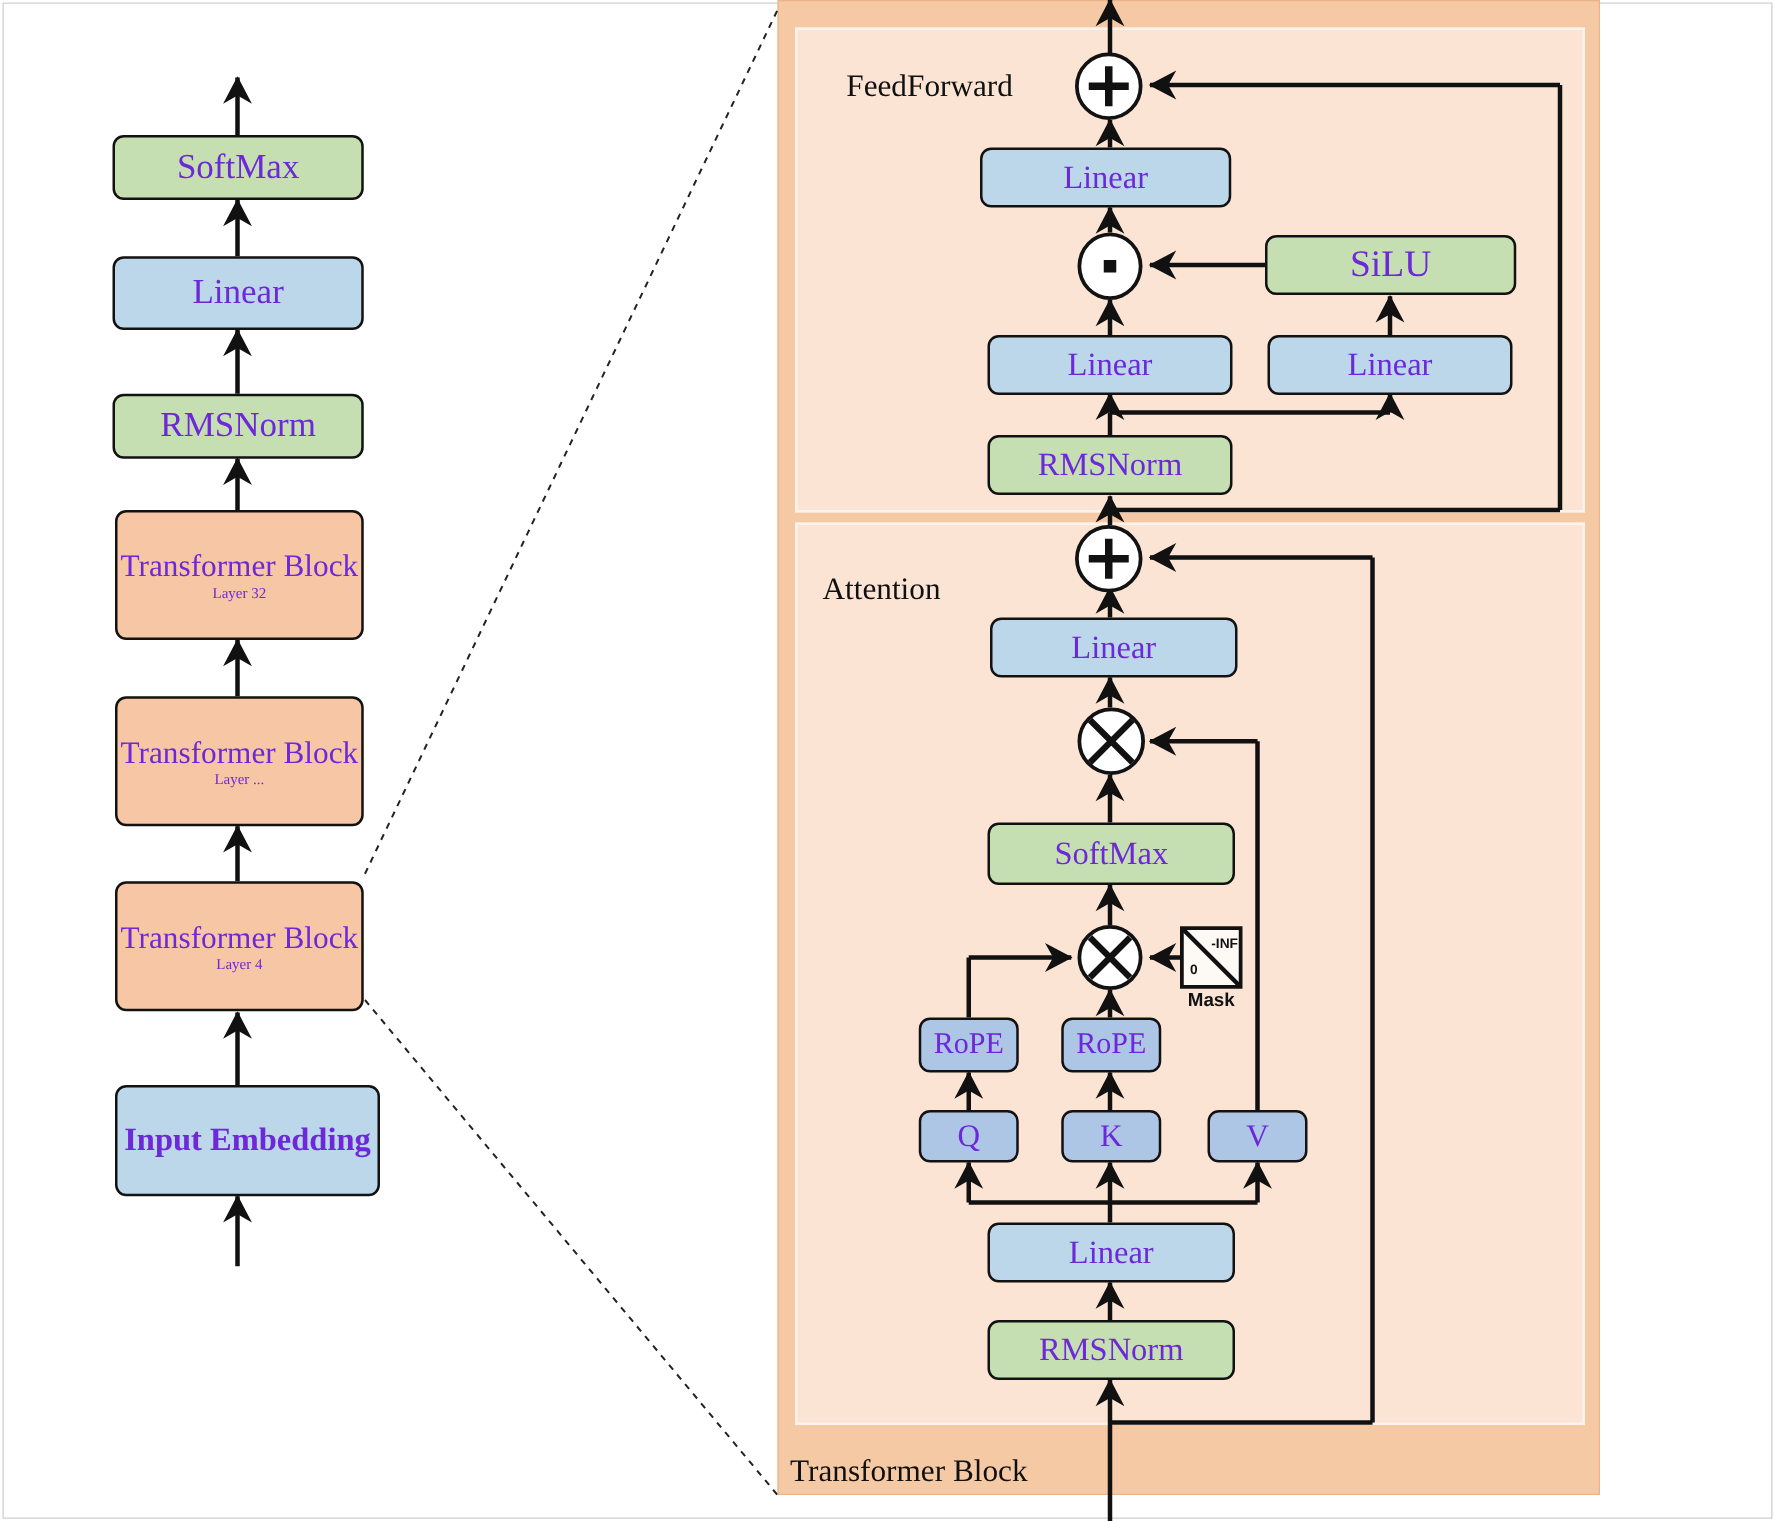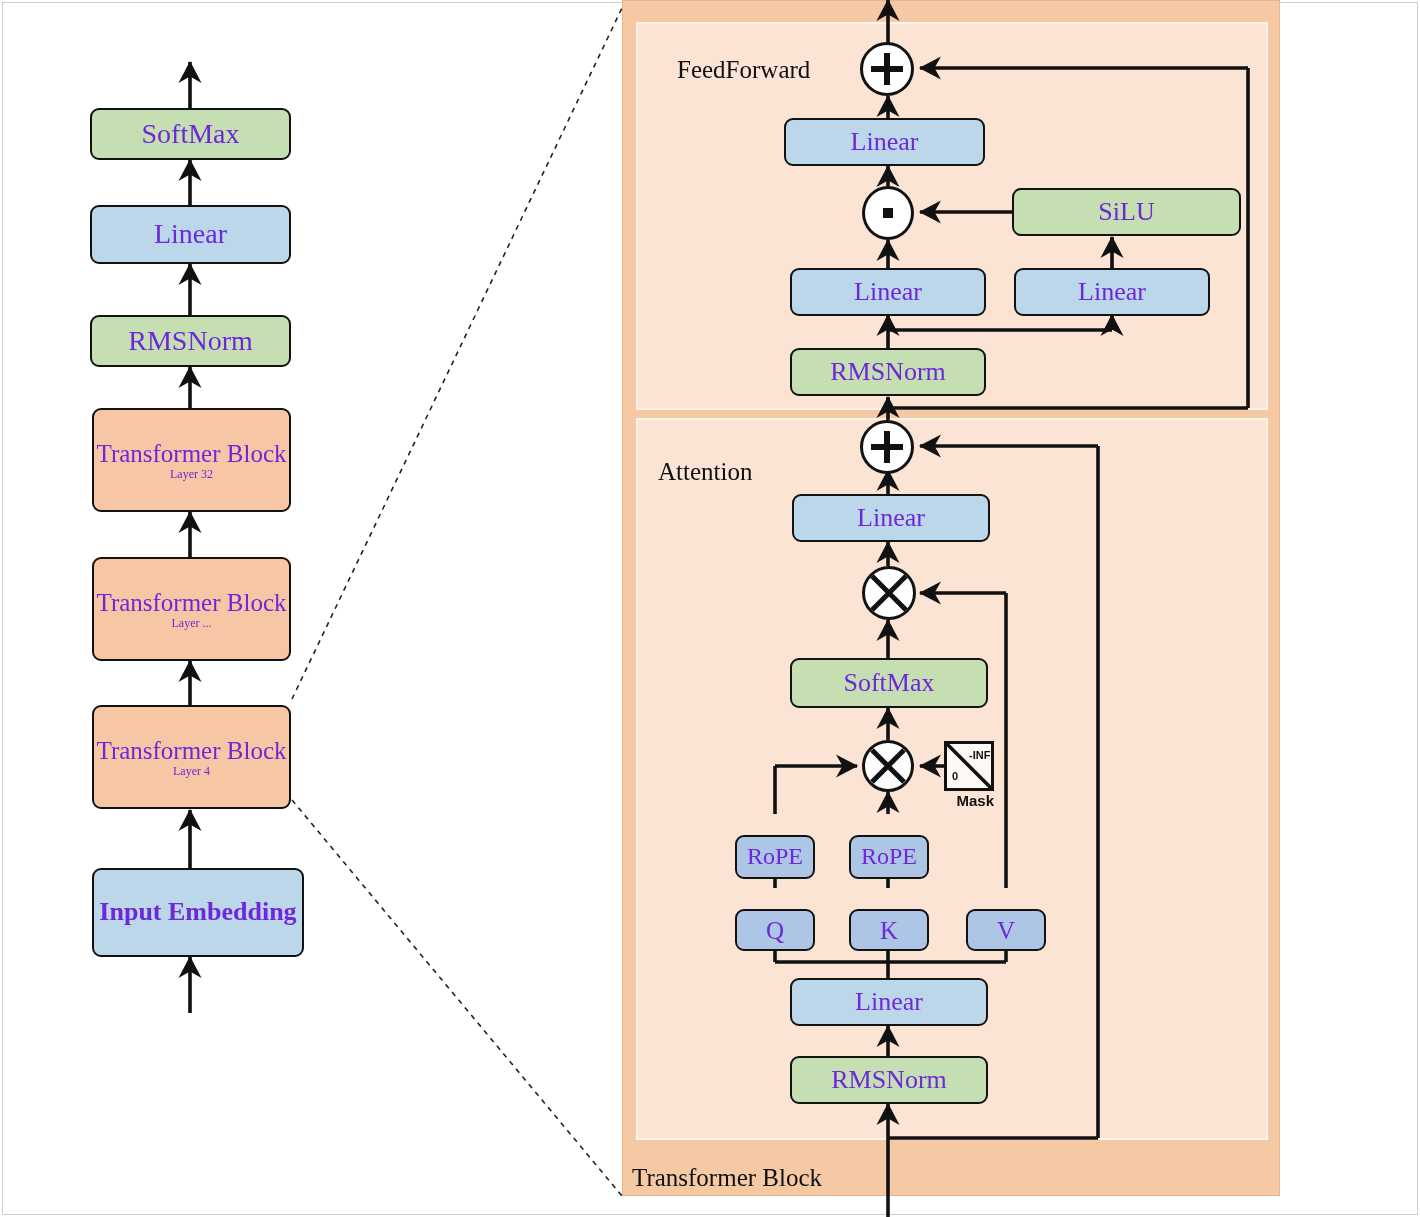--- a/index.html
+++ b/index.html
@@ -4,21 +4,21 @@
 <style>
   html,body{margin:0;padding:0;background:#ffffff;}
   body{width:1420px;height:1217px;position:relative;overflow:hidden;
        font-family:"Liberation Serif","DejaVu Serif",serif;}
   #root{position:absolute;inset:0;}
   svg.layer{position:absolute;left:0;top:0;width:1420px;height:1217px;overflow:visible;}
   .node{position:absolute;box-sizing:border-box;border:2.5px solid #121212;
         border-radius:9px;display:flex;flex-direction:column;align-items:center;
         justify-content:center;color:#6d28d9;line-height:1.08;text-align:center;}
   .blue{background:#bcd6ea;}
-  .blue-d{background:#adc6e6;margin-top:21px;}
+  .blue-d{background:#adc6e6;}
   .green{background:#c5dfb3;}
   .peach{background:#f7c6a4;}
   .sub{font-size:12px;margin-top:1px;}
   .opnode{position:absolute;border:3.5px solid #121212;border-radius:50%;
           background:#ffffff;box-sizing:border-box;}
   .panel{position:absolute;box-sizing:border-box;}
   .outer-block{background:#f6c9a5;border:1px solid #e9b48a;}
   .inner-panel{background:#fbe4d4;border:2px solid #fdf3ec;}
   .sect-label{position:absolute;font-size:25px;color:#101010;white-space:nowrap;}
   .mask-box{position:absolute;box-sizing:border-box;border:3px solid #111;background:#fdfaf6;}
@@ -171,21 +171,21 @@
   <div class="node blue" style="left:784px;top:118px;width:201px;height:48px;font-size:26px;">
     <span>Linear</span>
   </div>
 
   <div class="opnode" style="left:862px;top:186px;width:52px;height:54px;">
     <svg width="52" height="54" viewBox="0 0 52 54" style="position:absolute;left:-3.5px;top:-3.5px;">
       <rect x="21" y="22" width="10" height="10" fill="#111"></rect>
     </svg>
   </div>
 
-  <div class="node green" style="left:1012px;top:188px;width:229px;height:48px;font-size:26px;">
+  <div class="node green" style="left:1012px;top:188px;width:201px;height:48px;font-size:30px;">
     <span>SiLU</span>
   </div>
 
   <div class="node blue" style="left:790px;top:268px;width:196px;height:48px;font-size:26px;">
     <span>Linear</span>
   </div>
 
   <div class="node blue" style="left:1014px;top:268px;width:196px;height:48px;font-size:26px;">
     <span>Linear</span>
   </div>
@@ -223,21 +223,21 @@
     </svg>
   </div>
 
   <div class="mask-box" style="left:944px;top:741px;width:50px;height:50px;">
     <svg width="50" height="50" viewBox="0 0 50 50" style="position:absolute;left:-3px;top:-3px;">
       <line x1="2" y1="2" x2="48" y2="48" stroke="#111" stroke-width="3.5"></line>
     </svg>
     <span class="mask-t" style="left:5px;top:26px;">0</span>
     <span class="mask-t" style="left:22px;top:5px;">-INF</span>
   </div>
-  <span class="mask-cap" style="left:944px;top:792px;width:50px;text-align:right;">Mask</span>
+  <span class="mask-cap" style="left:944px;top:792px;width:50px;">Mask</span>
 
   <div class="node blue-d" style="left:735px;top:814px;width:80px;height:44px;font-size:24px;">
     <span>RoPE</span>
   </div>
 
   <div class="node blue-d" style="left:849px;top:814px;width:80px;height:44px;font-size:24px;">
     <span>RoPE</span>
   </div>
 
   <div class="node blue-d" style="left:735px;top:888px;width:80px;height:42px;font-size:25px;">

